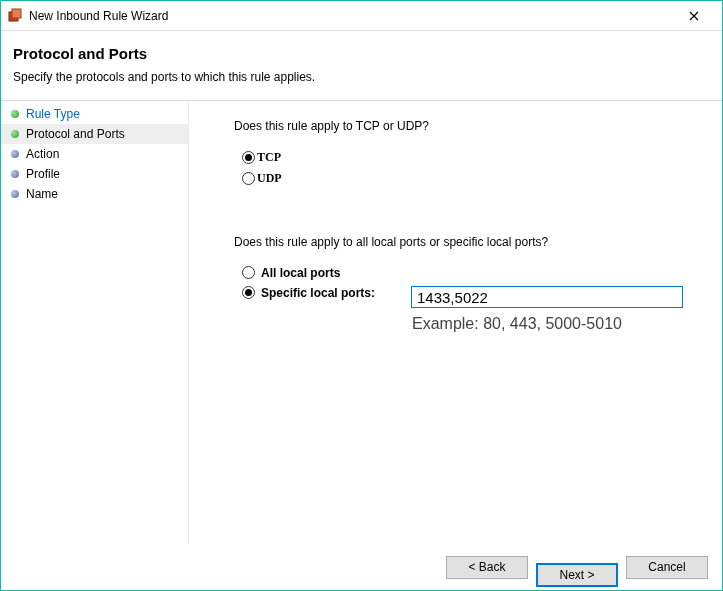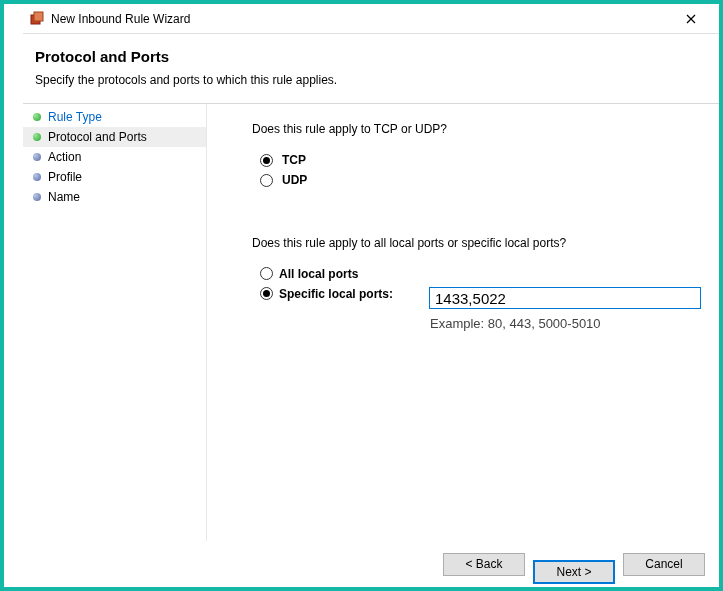--- a/index.html
+++ b/index.html
@@ -7,26 +7,25 @@
       margin: 0;
       padding: 0;
       font-family: "Segoe UI", Tahoma, sans-serif;
       font-size: 12px;
       background: #fff;
       color: #000;
     }
     .window {
       width: 723px;
       height: 591px;
-      border: 4px solid #14b8a6;
+      border: 1px solid #14b8a6;
       position: relative;
       background: #fff;
       display: flex;
       flex-direction: column;
-      padding-left: 19px;
     }
     .titlebar {
       height: 30px;
       display: flex;
       align-items: center;
       padding: 0 8px 0 6px;
       border-bottom: 1px solid #e0e0e0;
     }
     .titlebar-icon {
       width: 16px;
@@ -109,24 +108,25 @@
       position: relative;
       background: #fff;
     }
     .question {
       font-size: 12px;
       margin-bottom: 14px;
     }
     .radio-row {
       display: flex;
       align-items: center;
-      gap: 9px;
+      gap: 2px;
       font-size: 12px;
       padding: 3px 0;
       margin-left: 8px;
+      font-family: Liberation Serif, serif;
     }
     .radio {
       width: 13px;
       height: 13px;
       border: 1px solid #333;
       border-radius: 50%;
       display: inline-flex;
       align-items: center;
       justify-content: center;
       flex-shrink: 0;
@@ -152,21 +152,21 @@
       width: 272px;
       height: 22px;
       border: 1px solid #0078d7;
       padding: 2px 5px;
       font-family: inherit;
       font-size: 15px;
       outline: none;
     }
     .port-example {
       margin-left: 178px;
-      font-size: 13px;
+      font-size: 16px;
       color: #444;
       margin-top: 4px;
     }
     .footer {
       height: 46px;
       display: flex;
       justify-content: flex-end;
       align-items: center;
       gap: 8px;
       padding: 0 14px;

